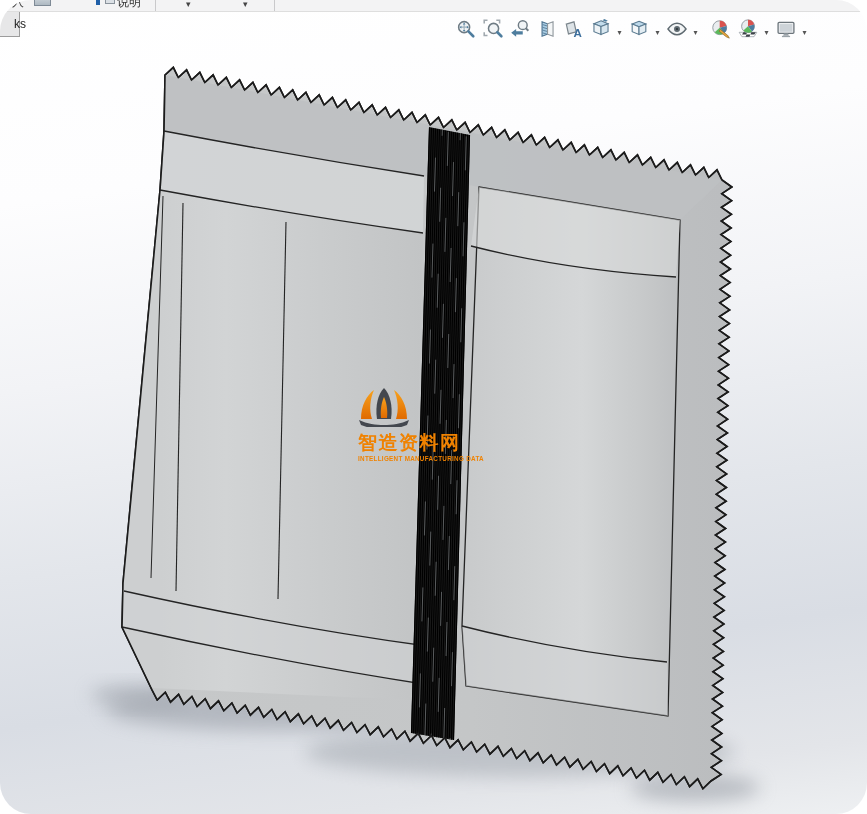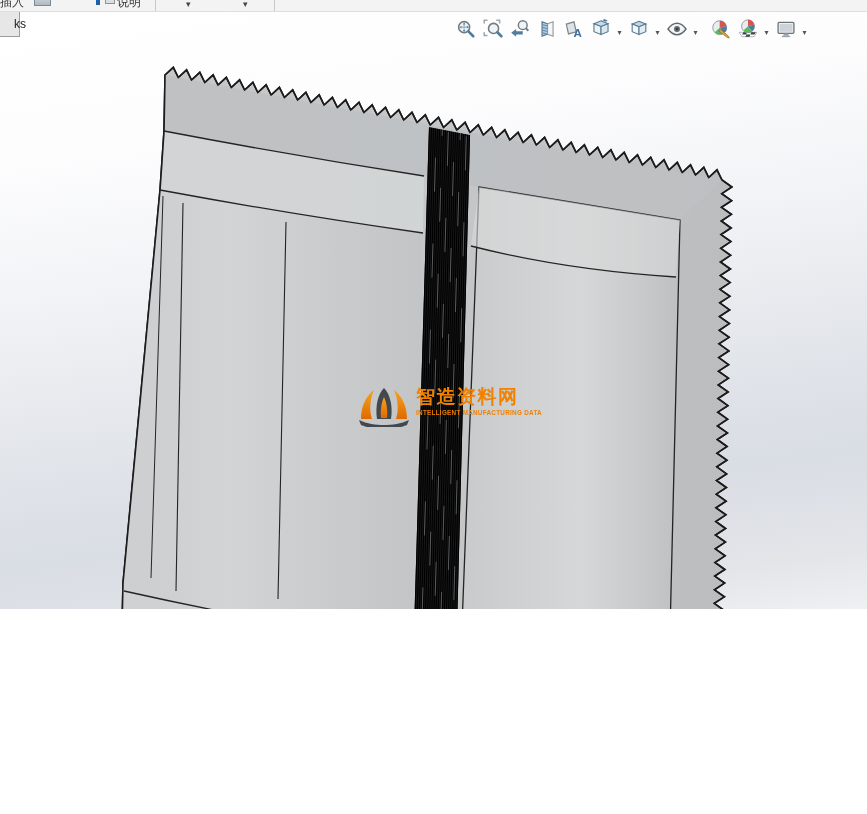--- a/index.html
+++ b/index.html
@@ -1,37 +1,37 @@
 <!DOCTYPE html>
 <html><head>
 <meta charset="utf-8">
 <style>
   html,body{margin:0;padding:0;}
   body{font-family:"Liberation Sans",sans-serif;}
-  #screen{position:relative;width:867px;height:609px;overflow:hidden;
-    background:linear-gradient(172deg,#ffffff 0%,#fdfdfe 22%,#f2f3f6 42%,#e3e6eb 62%,#d9dde4 78%,#e3e5e9 92%,#eef0f2 100%);}
+  #screen{position:relative;width:867px;height:814px;overflow:hidden;
+    background:linear-gradient(172deg,#ffffff 0%,#fdfdfe 22%,#f2f3f6 42%,#e3e6eb 62%,#d9dde4 78%,#e3e5e9 92%,#eef0f2 100%);border-radius:31px;}
   
   #topbar{position:absolute;top:0;left:0;width:100%;height:11px;background:#f3f3f4;
     border-bottom:1px solid #dedede;overflow:hidden;z-index:30;}
   .pt-label{position:absolute;top:-6px;font-size:12px;color:#333;white-space:nowrap;}
   .pt-icon{position:absolute;box-sizing:border-box;}
   .pt-sep{position:absolute;top:0;width:1px;height:11px;background:#c9c9cb;}
   .pt-caret{position:absolute;top:-1px;font-size:9px;color:#444;}
   #feature-tab{position:absolute;top:12px;left:0;width:20px;height:25px;background:#e7e7e8;
     border-right:1px solid #9c9c9c;border-bottom:1px solid #9c9c9c;box-sizing:border-box;
     font-size:12px;color:#222;line-height:24px;padding-left:14px;z-index:30;}
   
   #hud{position:absolute;top:15px;left:452px;display:flex;align-items:center;z-index:25;}
   .hud-btn{width:27px;height:27px;display:flex;align-items:center;justify-content:center;cursor:default;}
   .hud-btn svg{display:block;}
   .caret{font-size:8px;color:#555;width:11px;text-align:center;padding-top:7px;}
   .gap-left{margin-left:6px;}
   #model-layer{position:absolute;top:0;left:0;width:867px;height:814px;z-index:5;}
   
-  #watermark{position:absolute;left:355px;top:381px;display:flex;align-items:flex-start;z-index:20;}
+  #watermark{position:absolute;left:355px;top:381px;display:flex;align-items:flex-start;z-index:20;flex-direction:column;}
   #wm-text{display:flex;flex-direction:column;margin-left:3px;margin-top:6px;}
   .wm-title{font-size:19px;font-weight:bold;letter-spacing:1.5px;line-height:1.1;white-space:nowrap;}
   .wm-sub{font-size:6.3px;letter-spacing:.3px;margin-top:1px;font-weight:bold;white-space:nowrap;}
 </style>
 </head>
 <body>
 
 <div id="screen">
 
   <div id="topbar">

